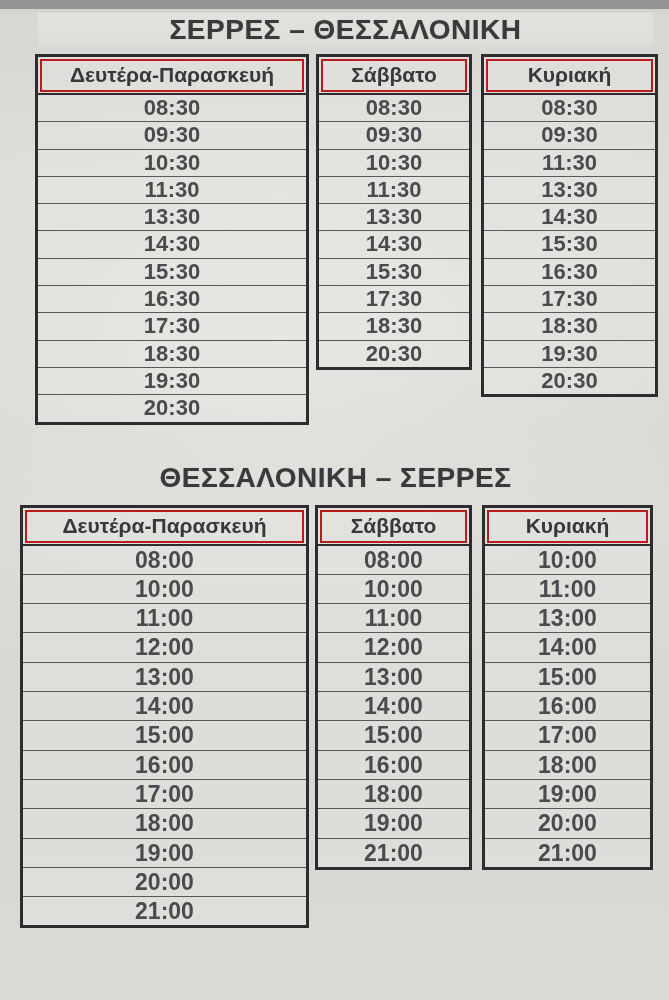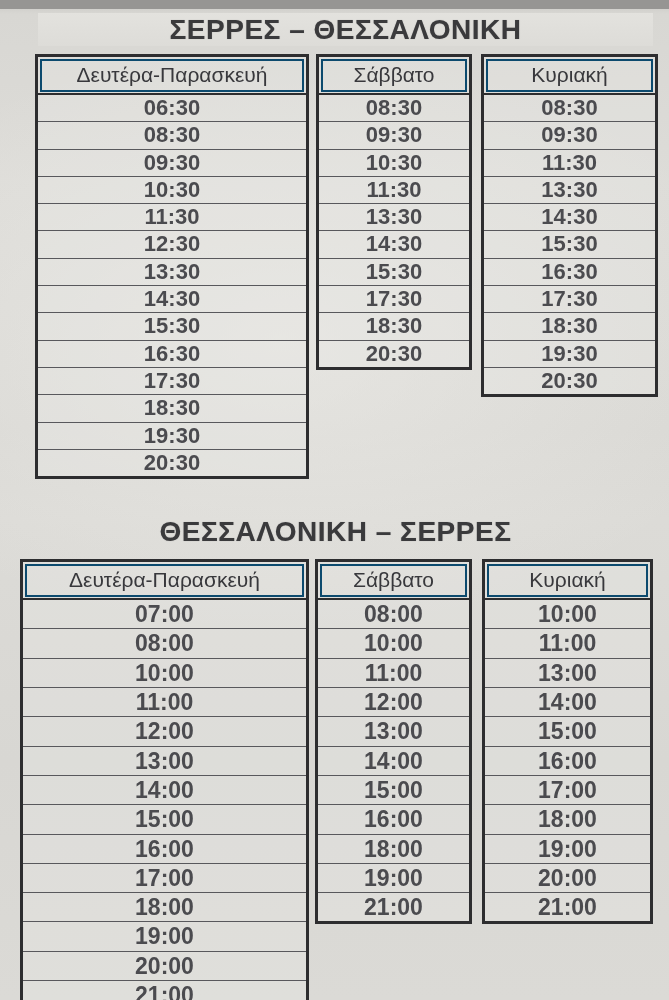--- a/index.html
+++ b/index.html
@@ -41,24 +41,24 @@
     box-sizing: border-box;
   }
   .s1 .col.c1 { width: 274px; margin-right: 7px; }
   .s1 .col.c2 { width: 156px; margin-right: 9px; }
   .s1 .col.c3 { width: 177px; }
   .s2 .col.c1 { width: 289px; margin-right: 6px; }
   .s2 .col.c2 { width: 157px; margin-right: 10px; }
   .s2 .col.c3 { width: 171px; }
   .col-header {
     margin: 2px 2px 0 2px;
-    border: 2px solid #0c4a6e;
+    border: 2px solid #b91c1c;
     text-align: center;
     font-size: 21px;
-    font-weight: 400;
+    font-weight: 700;
     color: #38383c;
     padding: 2px 0 3px 0;
     line-height: 24px;
   }
   .col-body {
     margin-top: 1px;
     border-top: 2px solid #2d2d2f;
   }
   .time-cell {
     text-align: center;
@@ -74,26 +74,24 @@
 <body>
 
 <div class="top-strip"></div>
 
 <div class="title">ΣΕΡΡΕΣ – ΘΕΣΣΑΛΟΝΙΚΗ</div>
 
 <div class="cols s1">
   <div class="col c1">
     <div class="col-header">Δευτέρα-Παρασκευή</div>
     <div class="col-body">
-        <div class="time-cell t1">06:30</div>
         <div class="time-cell t1">08:30</div>
         <div class="time-cell t1">09:30</div>
         <div class="time-cell t1">10:30</div>
         <div class="time-cell t1">11:30</div>
-        <div class="time-cell t1">12:30</div>
         <div class="time-cell t1">13:30</div>
         <div class="time-cell t1">14:30</div>
         <div class="time-cell t1">15:30</div>
         <div class="time-cell t1">16:30</div>
         <div class="time-cell t1">17:30</div>
         <div class="time-cell t1">18:30</div>
         <div class="time-cell t1">19:30</div>
         <div class="time-cell t1">20:30</div>
       </div>
   </div>
@@ -129,21 +127,20 @@
       </div>
   </div>
 </div>
 
 <div class="title second">ΘΕΣΣΑΛΟΝΙΚΗ – ΣΕΡΡΕΣ</div>
 
 <div class="cols s2">
   <div class="col c1">
     <div class="col-header">Δευτέρα-Παρασκευή</div>
     <div class="col-body">
-        <div class="time-cell t2">07:00</div>
         <div class="time-cell t2">08:00</div>
         <div class="time-cell t2">10:00</div>
         <div class="time-cell t2">11:00</div>
         <div class="time-cell t2">12:00</div>
         <div class="time-cell t2">13:00</div>
         <div class="time-cell t2">14:00</div>
         <div class="time-cell t2">15:00</div>
         <div class="time-cell t2">16:00</div>
         <div class="time-cell t2">17:00</div>
         <div class="time-cell t2">18:00</div>

